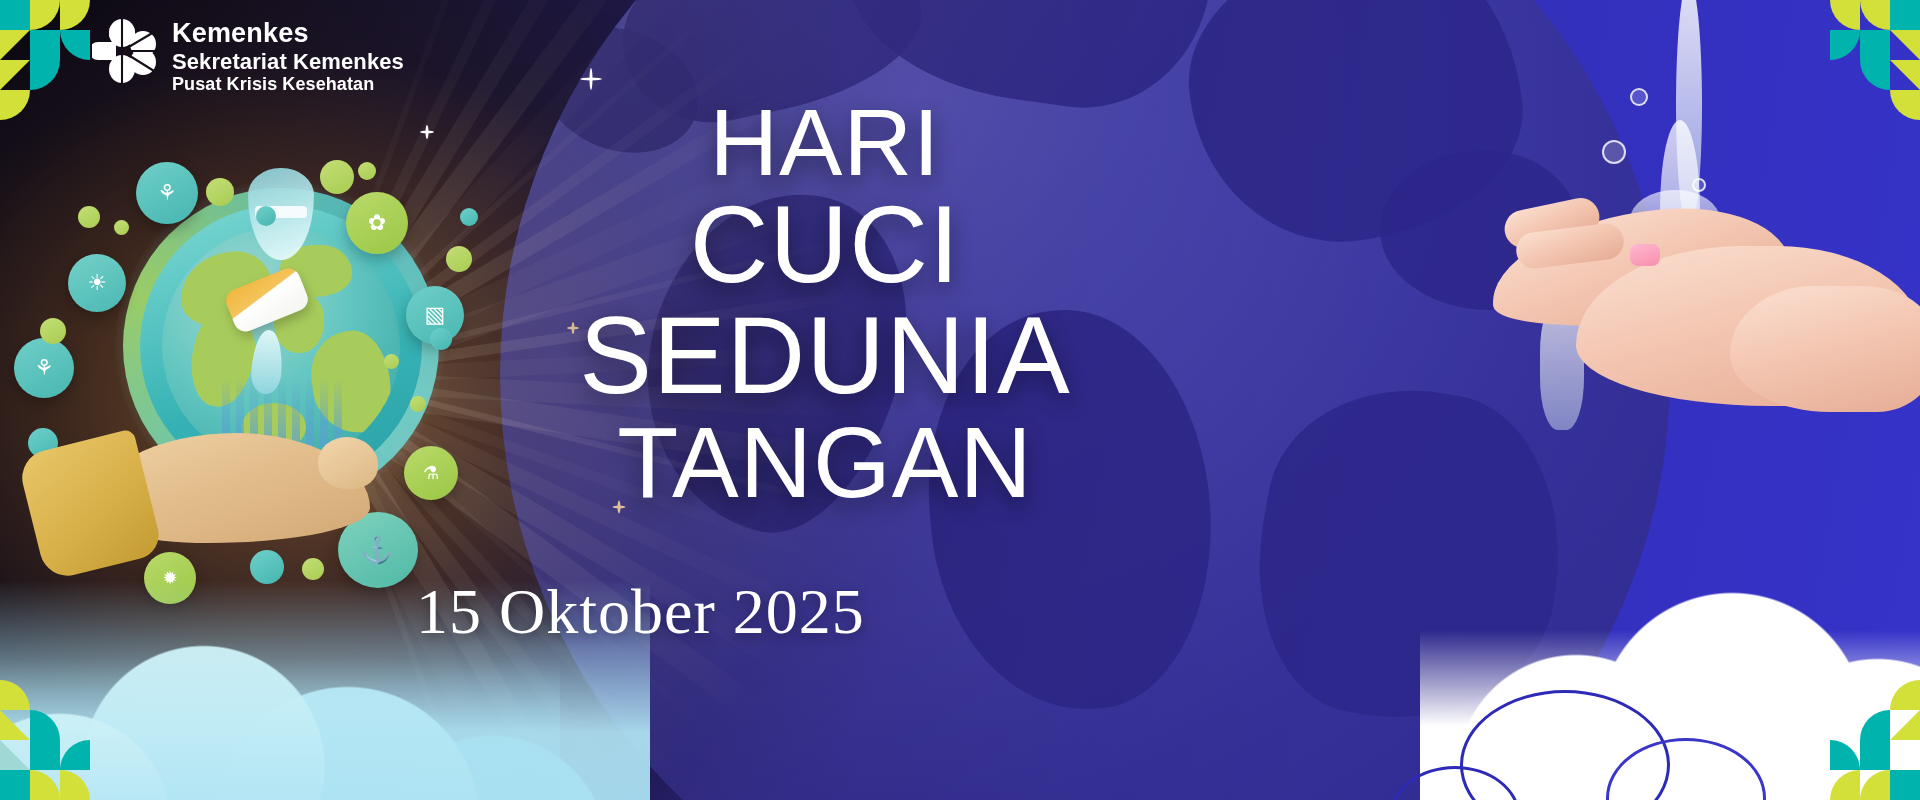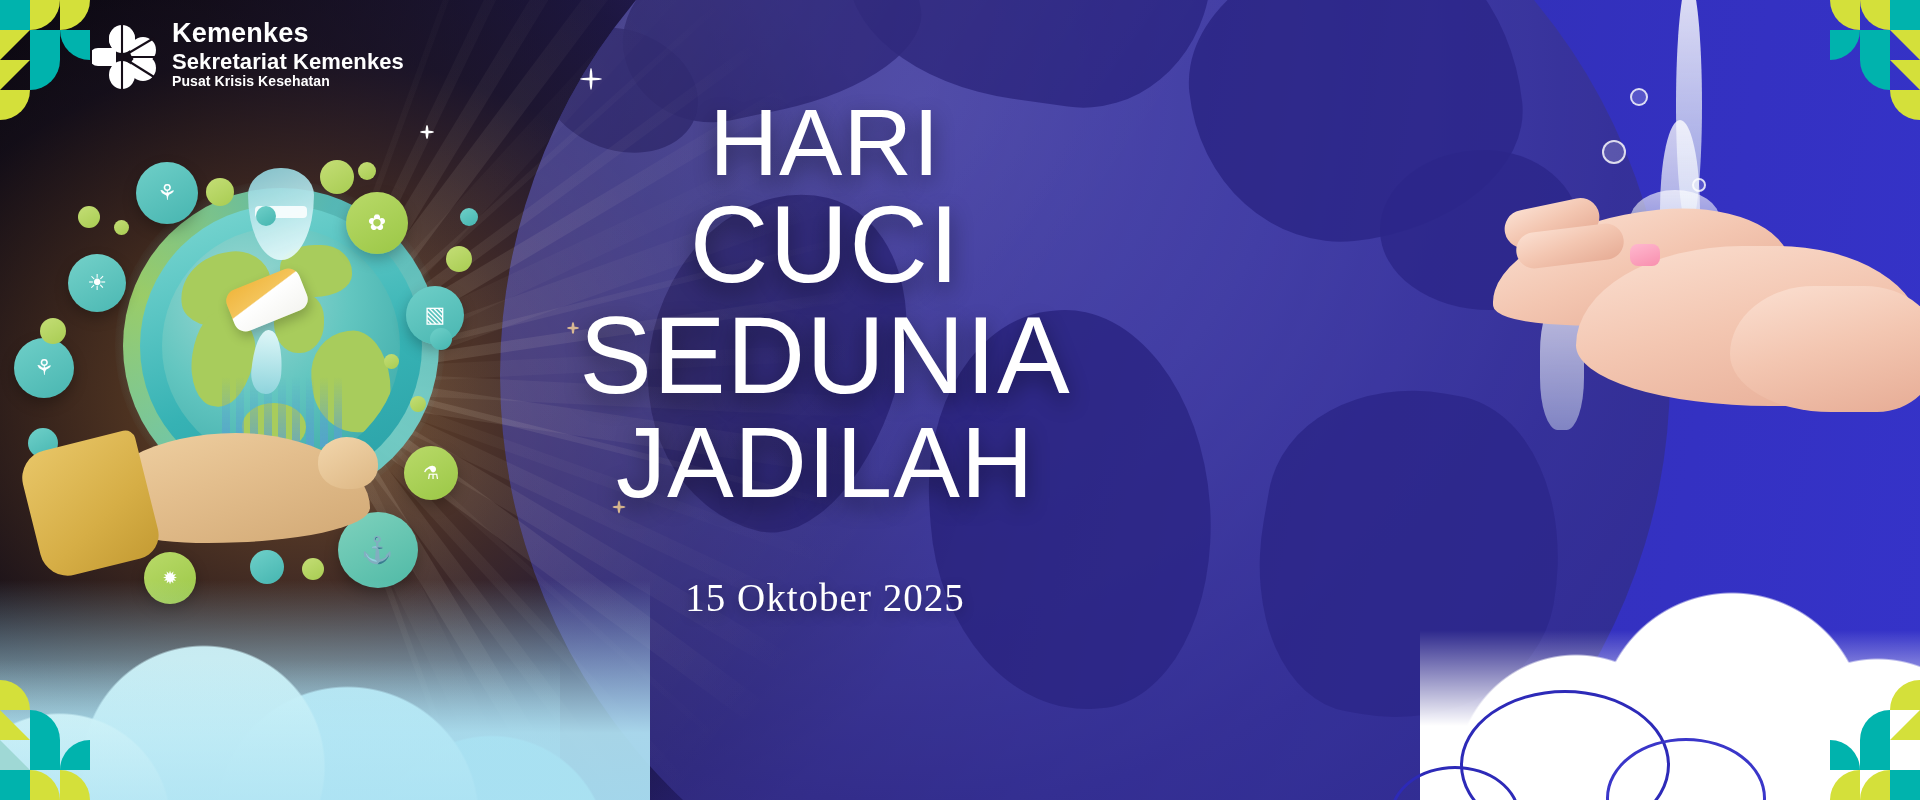--- a/index.html
+++ b/index.html
@@ -104,36 +104,36 @@
                 radial-gradient(circle at 60% 62%, #fff 0 132px, rgba(255,255,255,0) 134px),
                 radial-gradient(circle at 88% 80%, #fff 0 120px, rgba(255,255,255,0) 122px),
                 linear-gradient(180deg, rgba(255,255,255,0) 30%, #fff 62%); }
   .cr-arc { position:absolute; border:3px solid #2d2ab8; border-radius:50%; }
 
   
   .corner { position:absolute; width:110px; height:110px; }
   .g { position:absolute; }
 
   
-  .logo { position:absolute; left:92px; top:18px; display:flex; align-items:flex-end; gap:16px; }
+  .logo { position:absolute; left:92px; top:18px; display:flex; align-items:flex-start; gap:16px; }
   .logo-mark { position:relative; width:64px; height:66px; }
   .logo-text { color:#fff; line-height:1.14; }
   .lt1 { font-size:27px; font-weight:bold; letter-spacing:.2px; }
   .lt2 { font-size:22px; font-weight:bold; letter-spacing:.1px; }
-  .lt3 { font-size:14px; font-weight:bold; letter-spacing:.1px; }
+  .lt3 { font-size:18px; font-weight:bold; letter-spacing:.1px; }
 
   
   .headline { position:absolute; left:430px; top:96px; width:790px; text-align:center; color:#fff;
               font-weight:normal; letter-spacing:1px; text-shadow:0 8px 22px rgba(0,0,0,.45); }
   .h-l1 { font-size:95px; line-height:.98; }
   .h-l2 { font-size:109px; line-height:1.02; }
   .h-l3 { font-size:100px; line-height:1.02; }
 
-  .datetext { position:absolute; left:430px; top:575px; width:790px; text-align:center;
-              font-family:"Liberation Serif", serif; color:#fff; font-size:39px; letter-spacing:1px;
+  .datetext { position:absolute; left:416px; top:575px; width:790px; text-align:left;
+              font-family:"Liberation Serif", serif; color:#fff; font-size:64px; letter-spacing:1px;
               text-shadow:0 4px 12px rgba(0,0,0,.35); }
 
   .ribbon { position:absolute; left:716px; top:665px; width:556px; height:40px; display:flex; align-items:center; }
   .rib-l, .rib-r { width:36px; height:40px; background:#c2a059; }
   .rib-l { clip-path:polygon(100% 0,100% 100%,0 100%,36% 50%,0 0); }
   .rib-r { clip-path:polygon(0 0,100% 50%,0 100%,0 100%,64% 50%,0 0); }
   .rib-body { flex:1; height:36px; display:flex; align-items:center; justify-content:center;
               background:linear-gradient(90deg,#1b6b6a,#155f63 50%,#1a6f6d);
               color:#fff; font-size:22px; font-weight:bold; font-style:italic; letter-spacing:1.1px; }
   .rib-body::before { content:""; position:absolute; }
@@ -354,19 +354,19 @@
     <div class="logo-text">
       <div class="lt1">Kemenkes</div>
       <div class="lt2">Sekretariat Kemenkes</div>
       <div class="lt3">Pusat Krisis Kesehatan</div>
     </div>
   </div>
 
   <div class="headline">
     <div class="h-l1">HARI</div>
     <div class="h-l2">CUCI SEDUNIA</div>
-    <div class="h-l3">JADILAH</div>
+    <div class="h-l3">TANGAN</div>
   </div>
 
   <div class="datetext">15 Oktober 2025</div>
 
 
 </div>
 
 </body></html>

